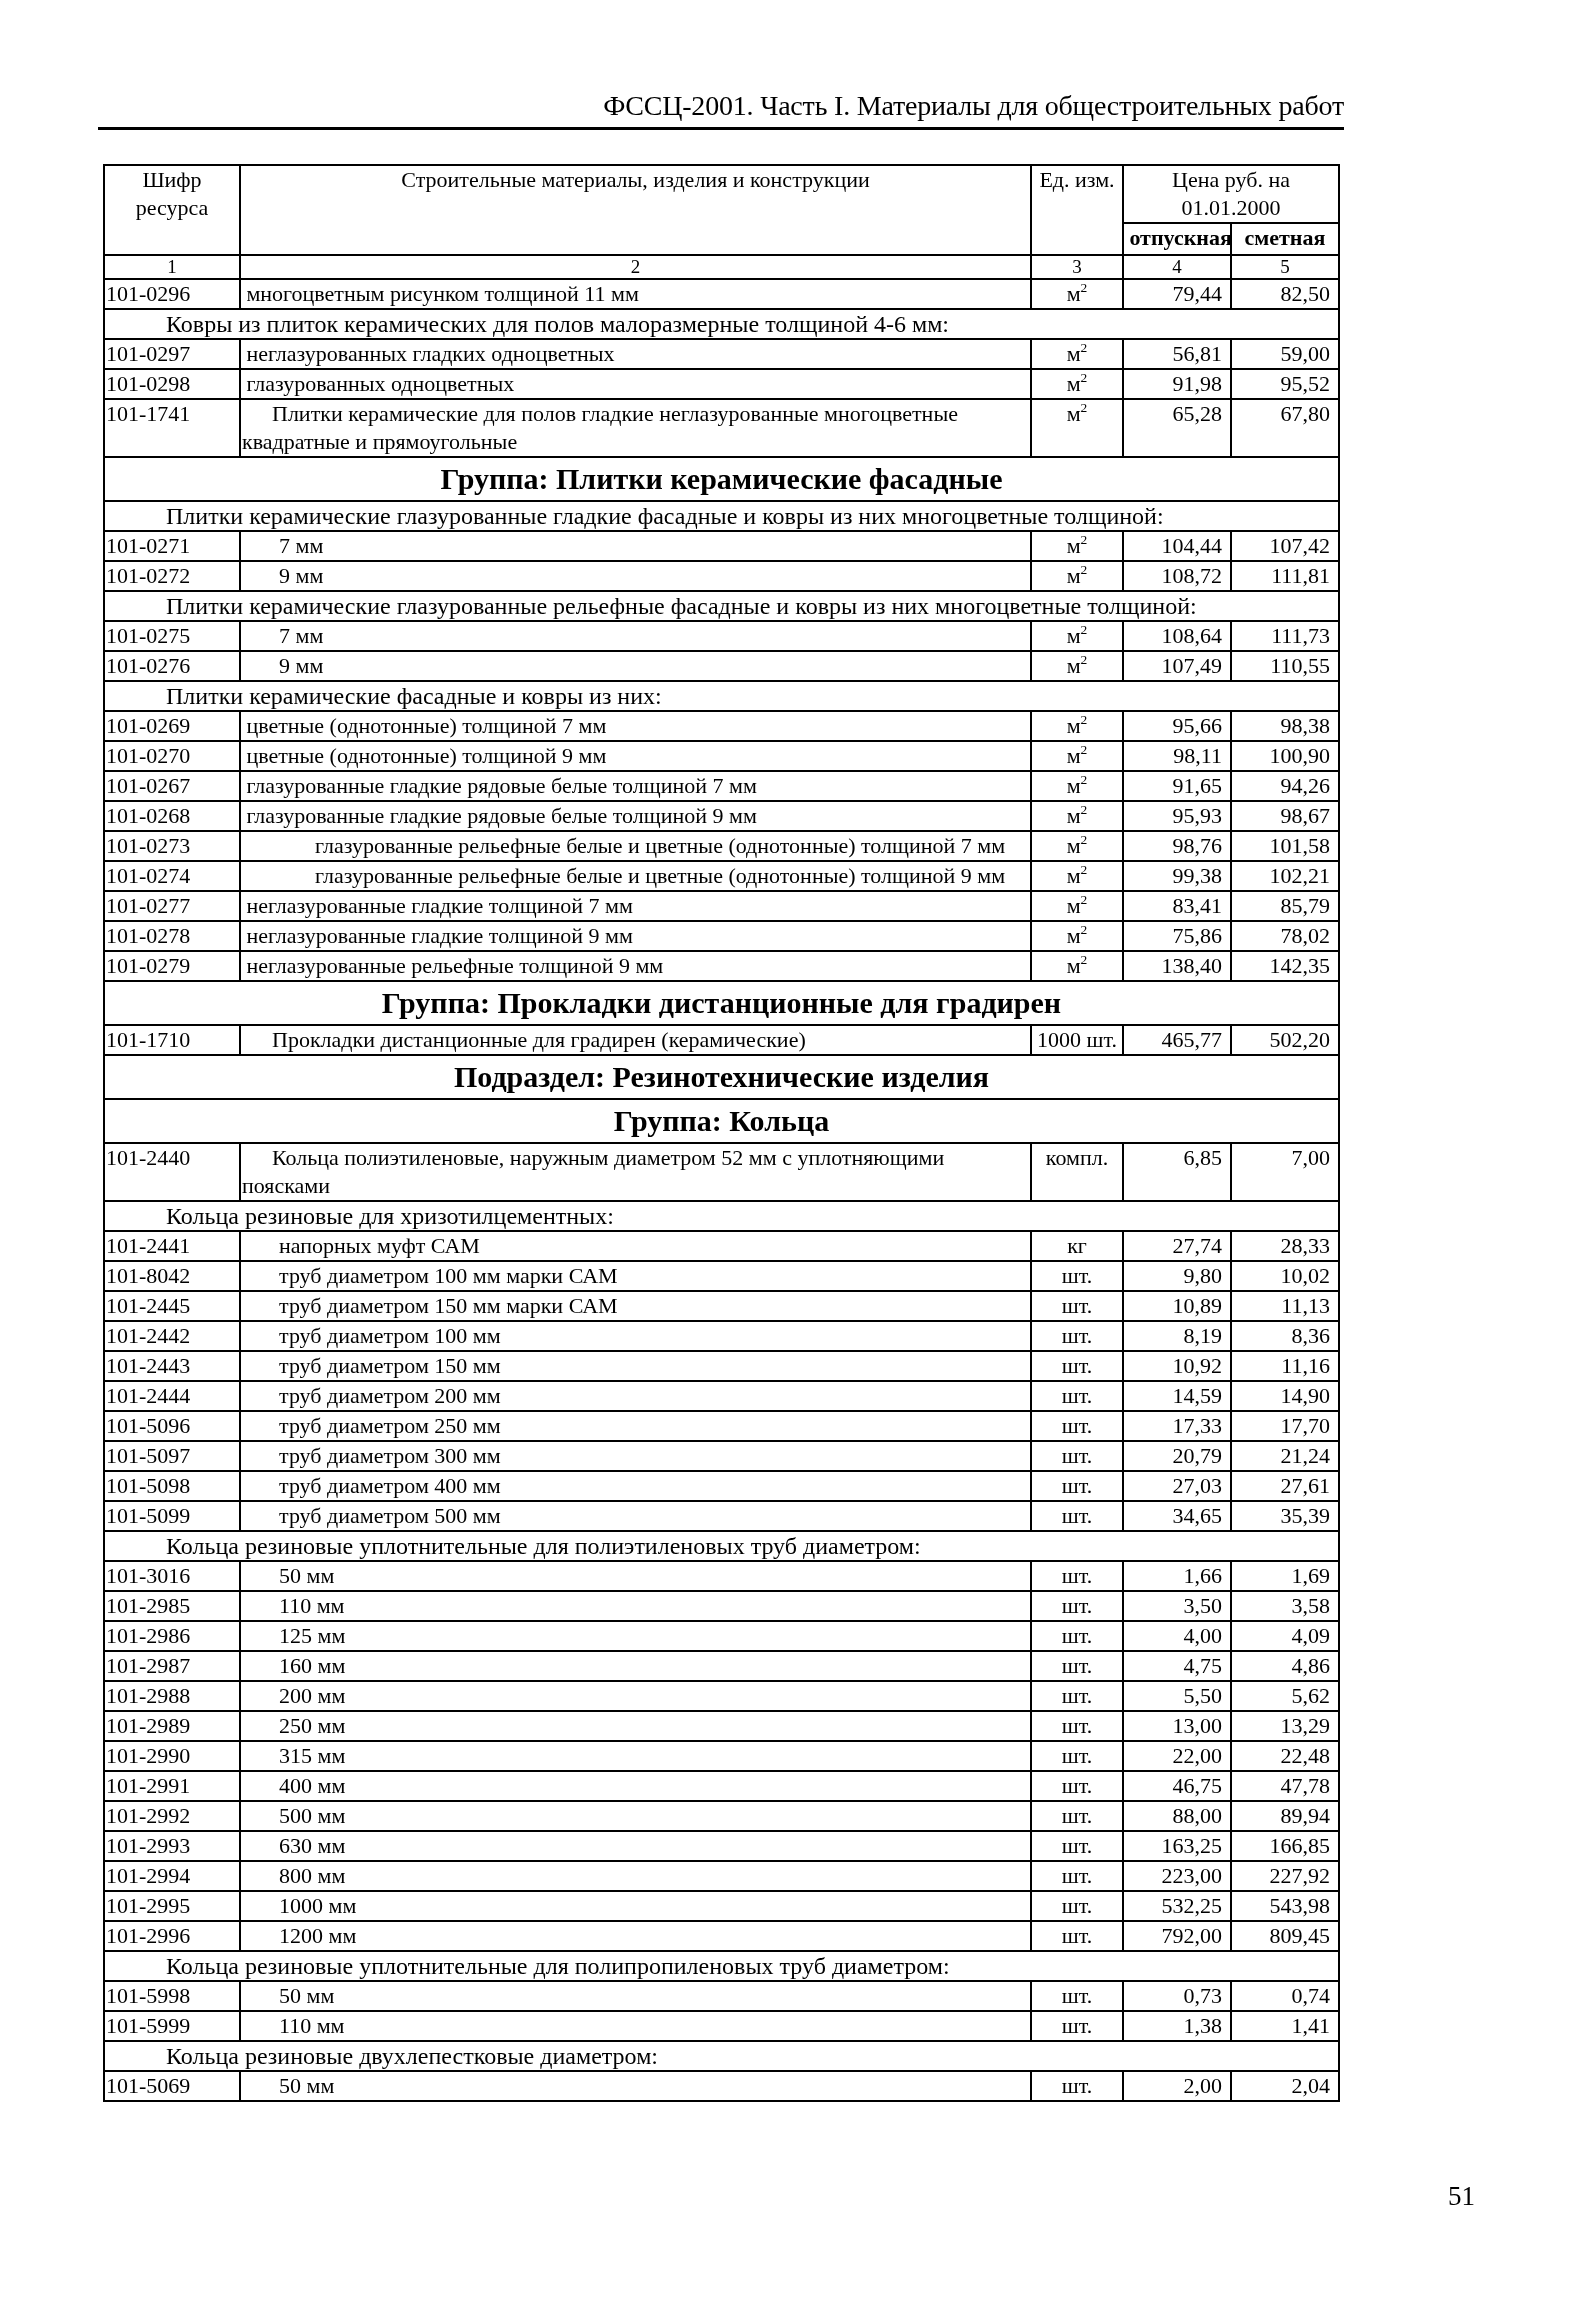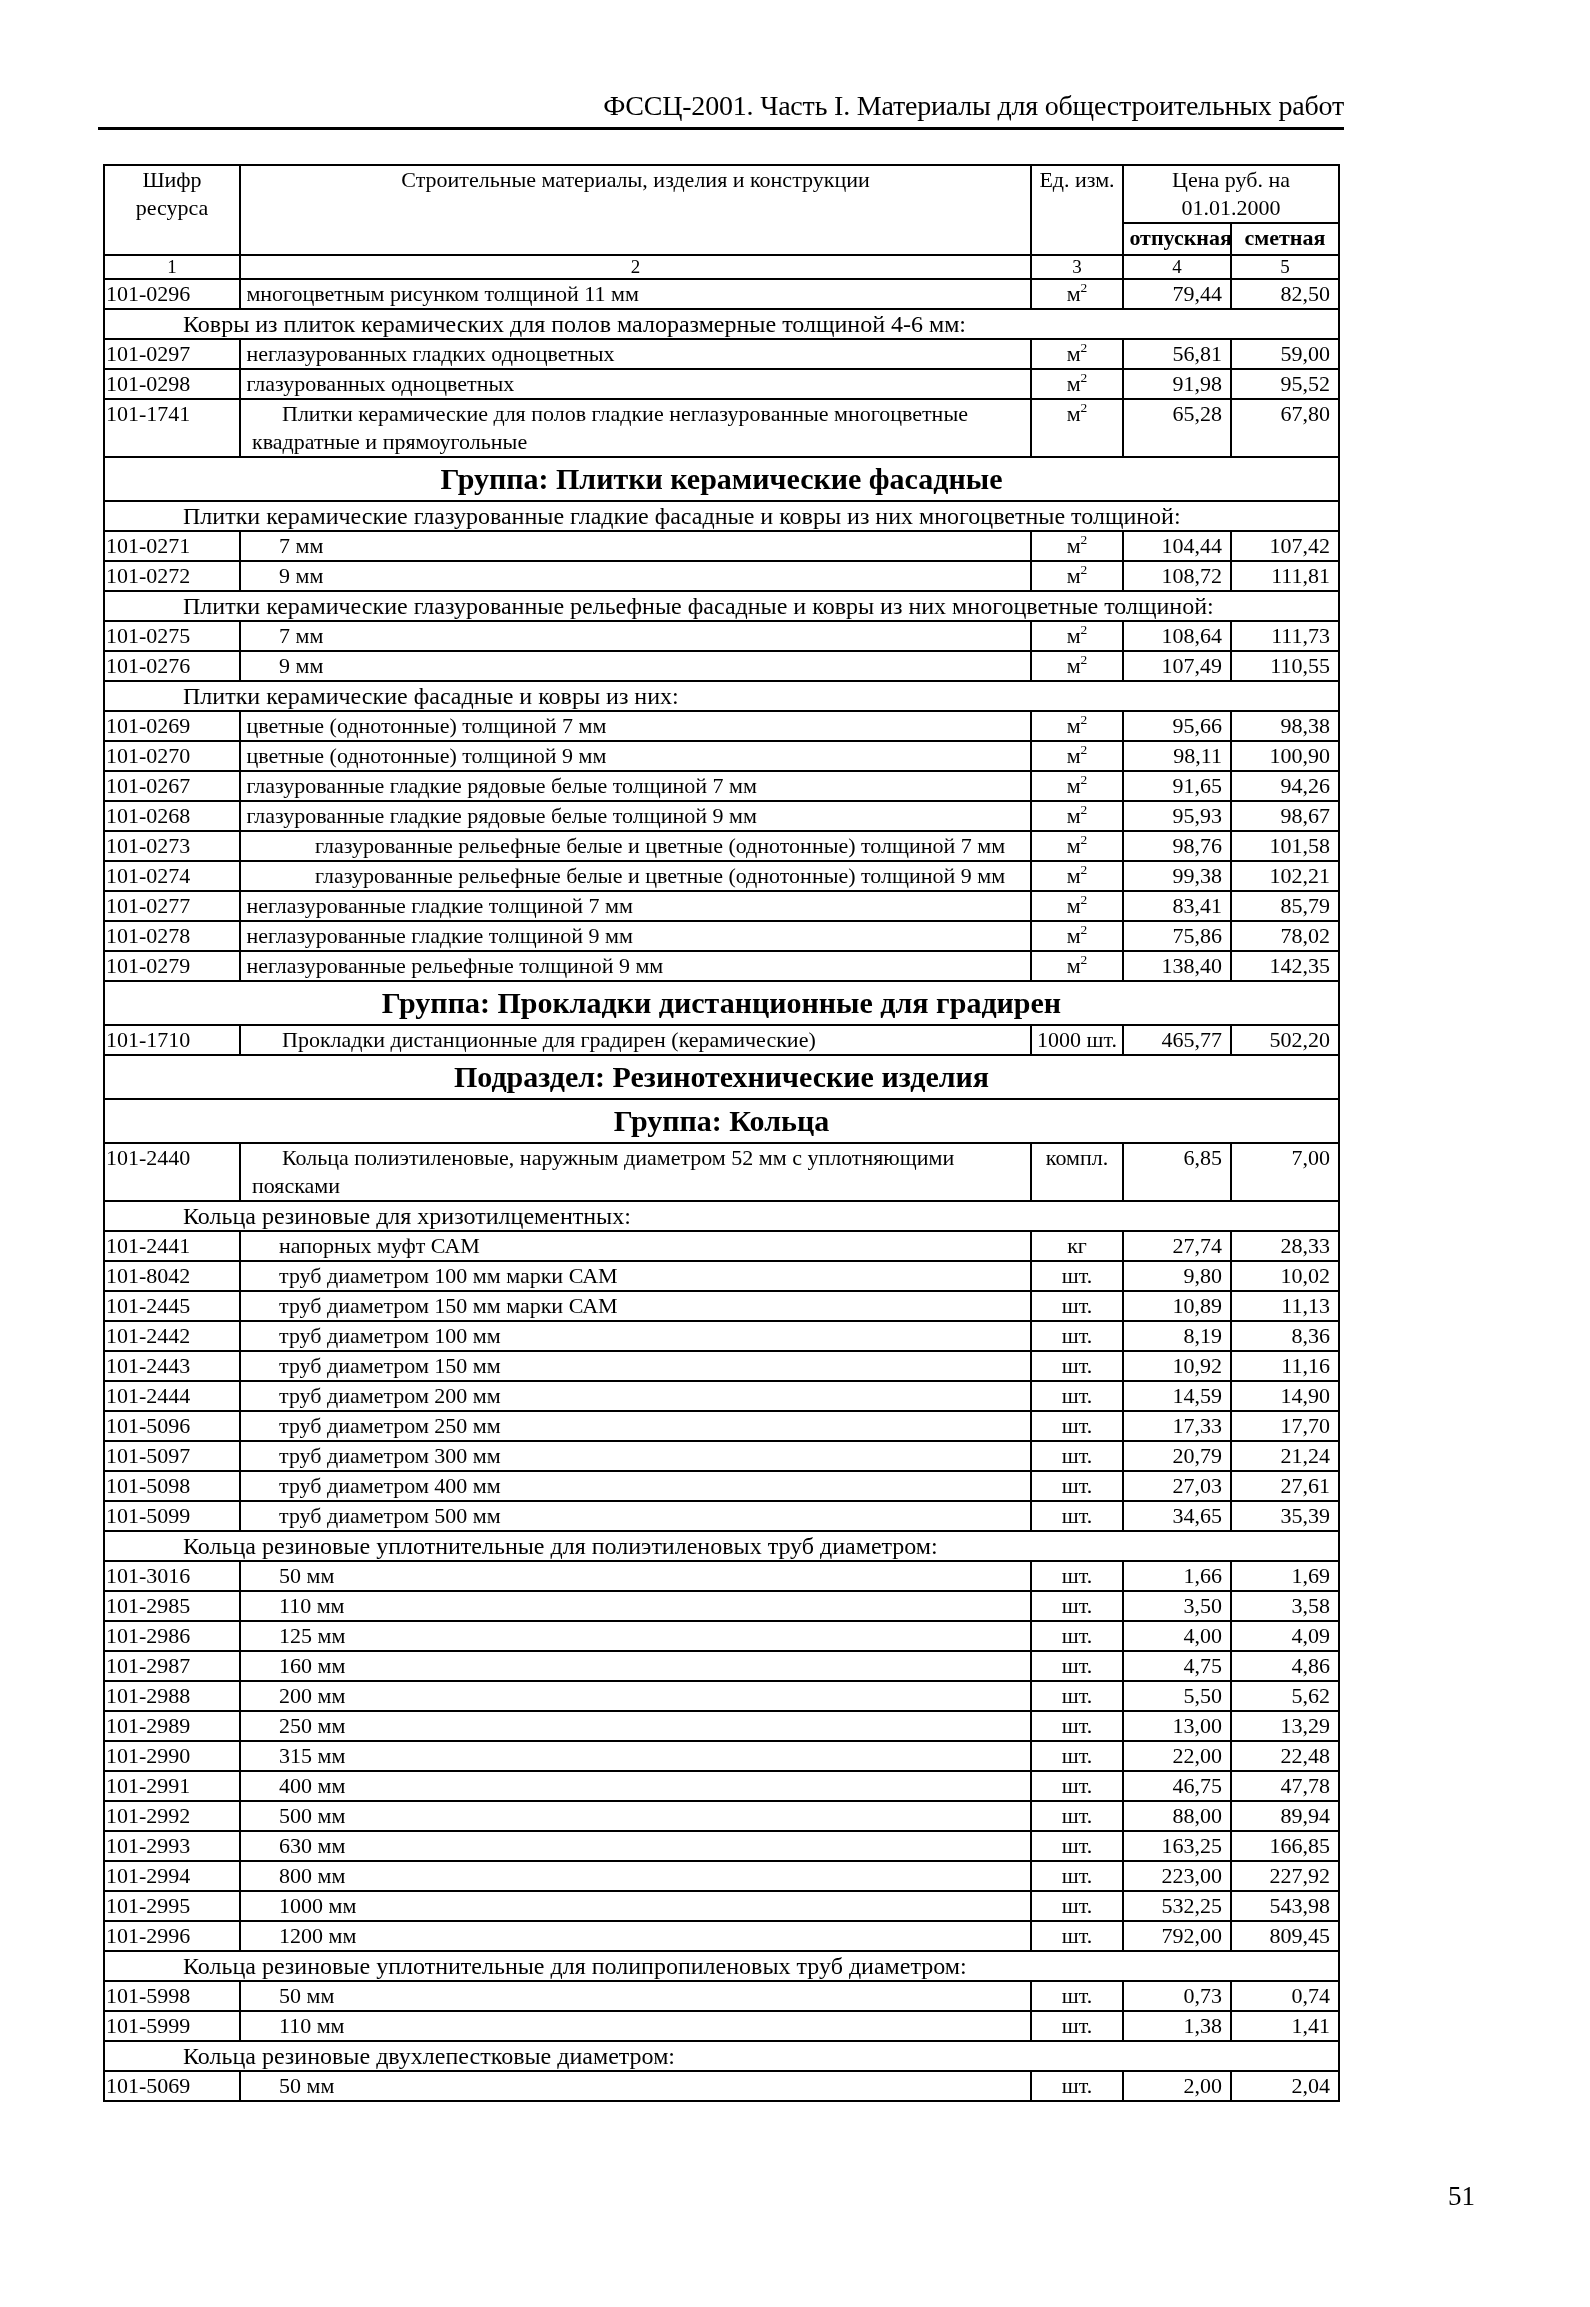--- a/index.html
+++ b/index.html
@@ -28,25 +28,25 @@
     font-weight: normal; font-size: 22px; line-height: 28px;
   }
   th.hdr { font-size: 19px; line-height: 23px; text-align: center; vertical-align: middle; }
   tr.hdr-top th { height: 27px; }
   tr.hdr-bot th { height: 30px; font-weight: bold; }
   tr.nums td { font-size: 19px; line-height: 21.5px; height: 21.5px; text-align: center; padding: 0; }
   tr.row td { height: 27px; }
   tr.row td.code { padding: 0 1px; margin-top: 18px; }
   tr.row td.desc { }
   tr.row td.desc.plain { padding-left: 38px; }
-  tr.row td.desc.wrap { text-indent: 30px; padding-left: 11px; }
+  tr.row td.desc.wrap { text-indent: 30px; padding-left: 1px; }
   tr.row td.desc.wrapi { text-indent: 59px; padding-left: 15px; margin-left: 40px; }
   tr.row td.unit { text-align: center; padding: 0 1.3px; }
   tr.row td.num { text-align: right; padding-right: 8px; }
-  tr.sub td { height: 27px; font-size: 24px; line-height: 28px; padding-left: 78px; border-radius: 13px; }
+  tr.sub td { height: 27px; font-size: 24px; line-height: 28px; padding-left: 61px; border-radius: 13px; }
   tr.grp td { height: 42px; font-size: 30px; font-weight: bold; text-align: center; line-height: 42px; }
   sup { font-size: 13.5px; line-height: 0; vertical-align: 9.4px; }
   .page-num {
     position: absolute; left: 1421px; width: 81px; top: 2179px; height: 34px;
     text-align: center; font-size: 27px; line-height: 34px;
   }
 </style>
 </head>
 <body>
 

